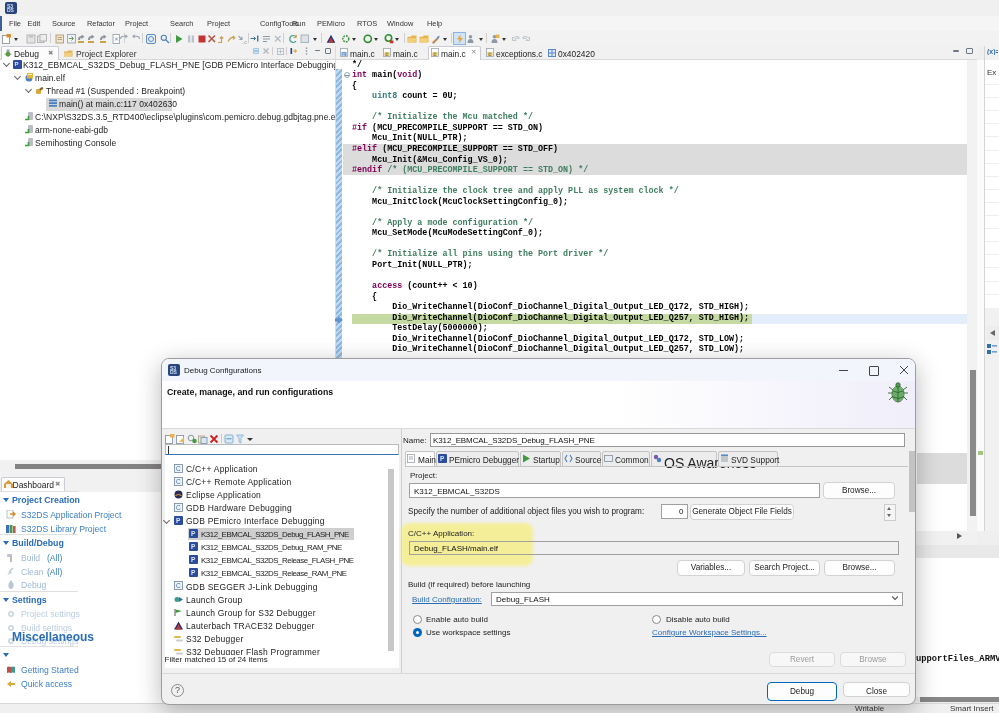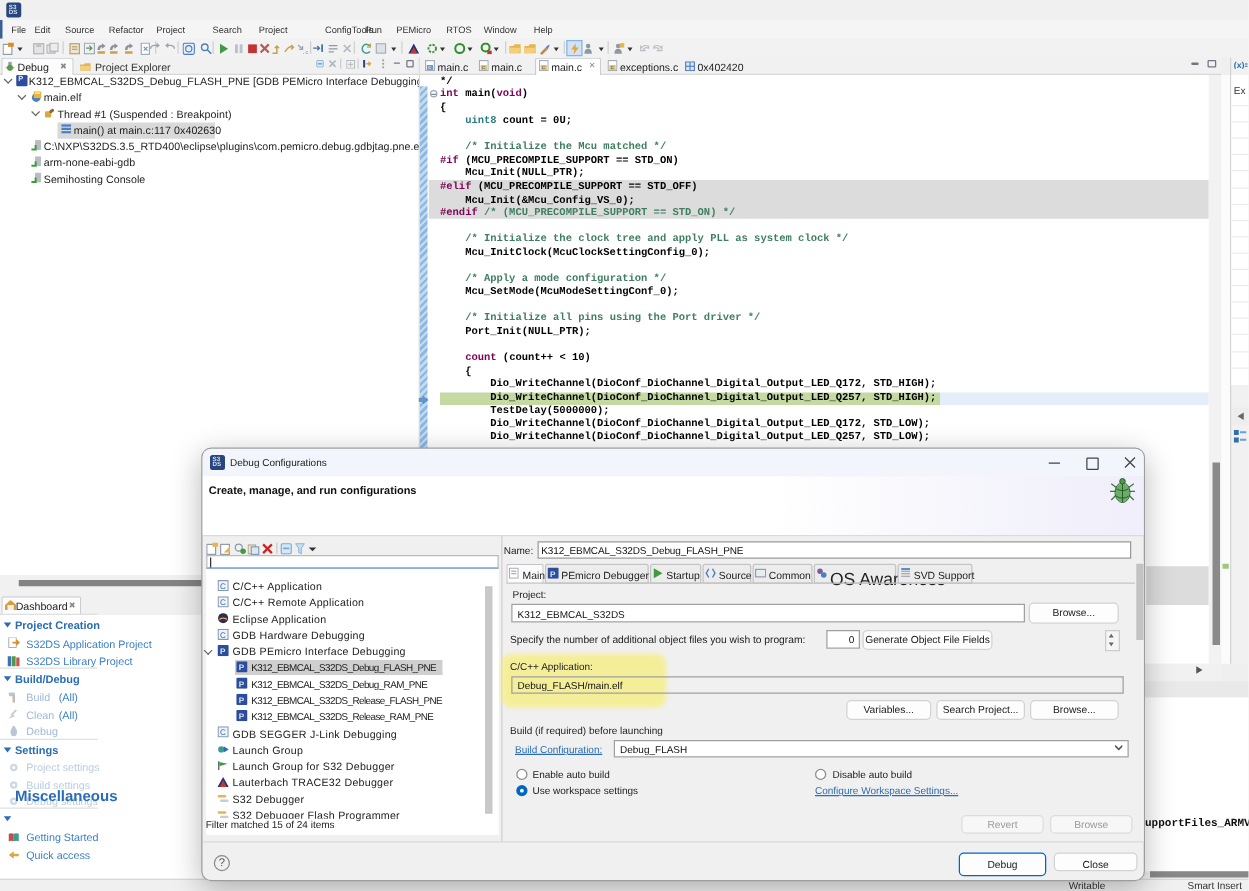--- a/index.html
+++ b/index.html
@@ -552,21 +552,21 @@
 
     <i style="color:#3f7f5f;font-style:normal">/* Initialize the clock tree and apply PLL as system clock */</i>
     Mcu_InitClock(McuClockSettingConfig_0);
 
     <i style="color:#3f7f5f;font-style:normal">/* Apply a mode configuration */</i>
     Mcu_SetMode(McuModeSettingConf_0);
 
     <i style="color:#3f7f5f;font-style:normal">/* Initialize all pins using the Port driver */</i>
     Port_Init(NULL_PTR);
 
-    <b style="color:#7f0055">count</b> (count++ &lt; 10)
+    <b style="color:#7f0055">access</b> (count++ &lt; 10)
     {
         Dio_WriteChannel(DioConf_DioChannel_Digital_Output_LED_Q172, STD_HIGH);
         Dio_WriteChannel(DioConf_DioChannel_Digital_Output_LED_Q257, STD_HIGH);
         TestDelay(5000000);
         Dio_WriteChannel(DioConf_DioChannel_Digital_Output_LED_Q172, STD_LOW);
         Dio_WriteChannel(DioConf_DioChannel_Digital_Output_LED_Q257, STD_LOW);</pre>
 
   <div class="abs" style="left:344px;top:72px;width:6px;height:6px;border:1px solid #9aa7b8;border-radius:50%;background:#fff;box-sizing:border-box;"></div>
   <div class="abs" style="left:345px;top:74.5px;width:4px;height:1px;background:#7a8aa0;"></div>
 

